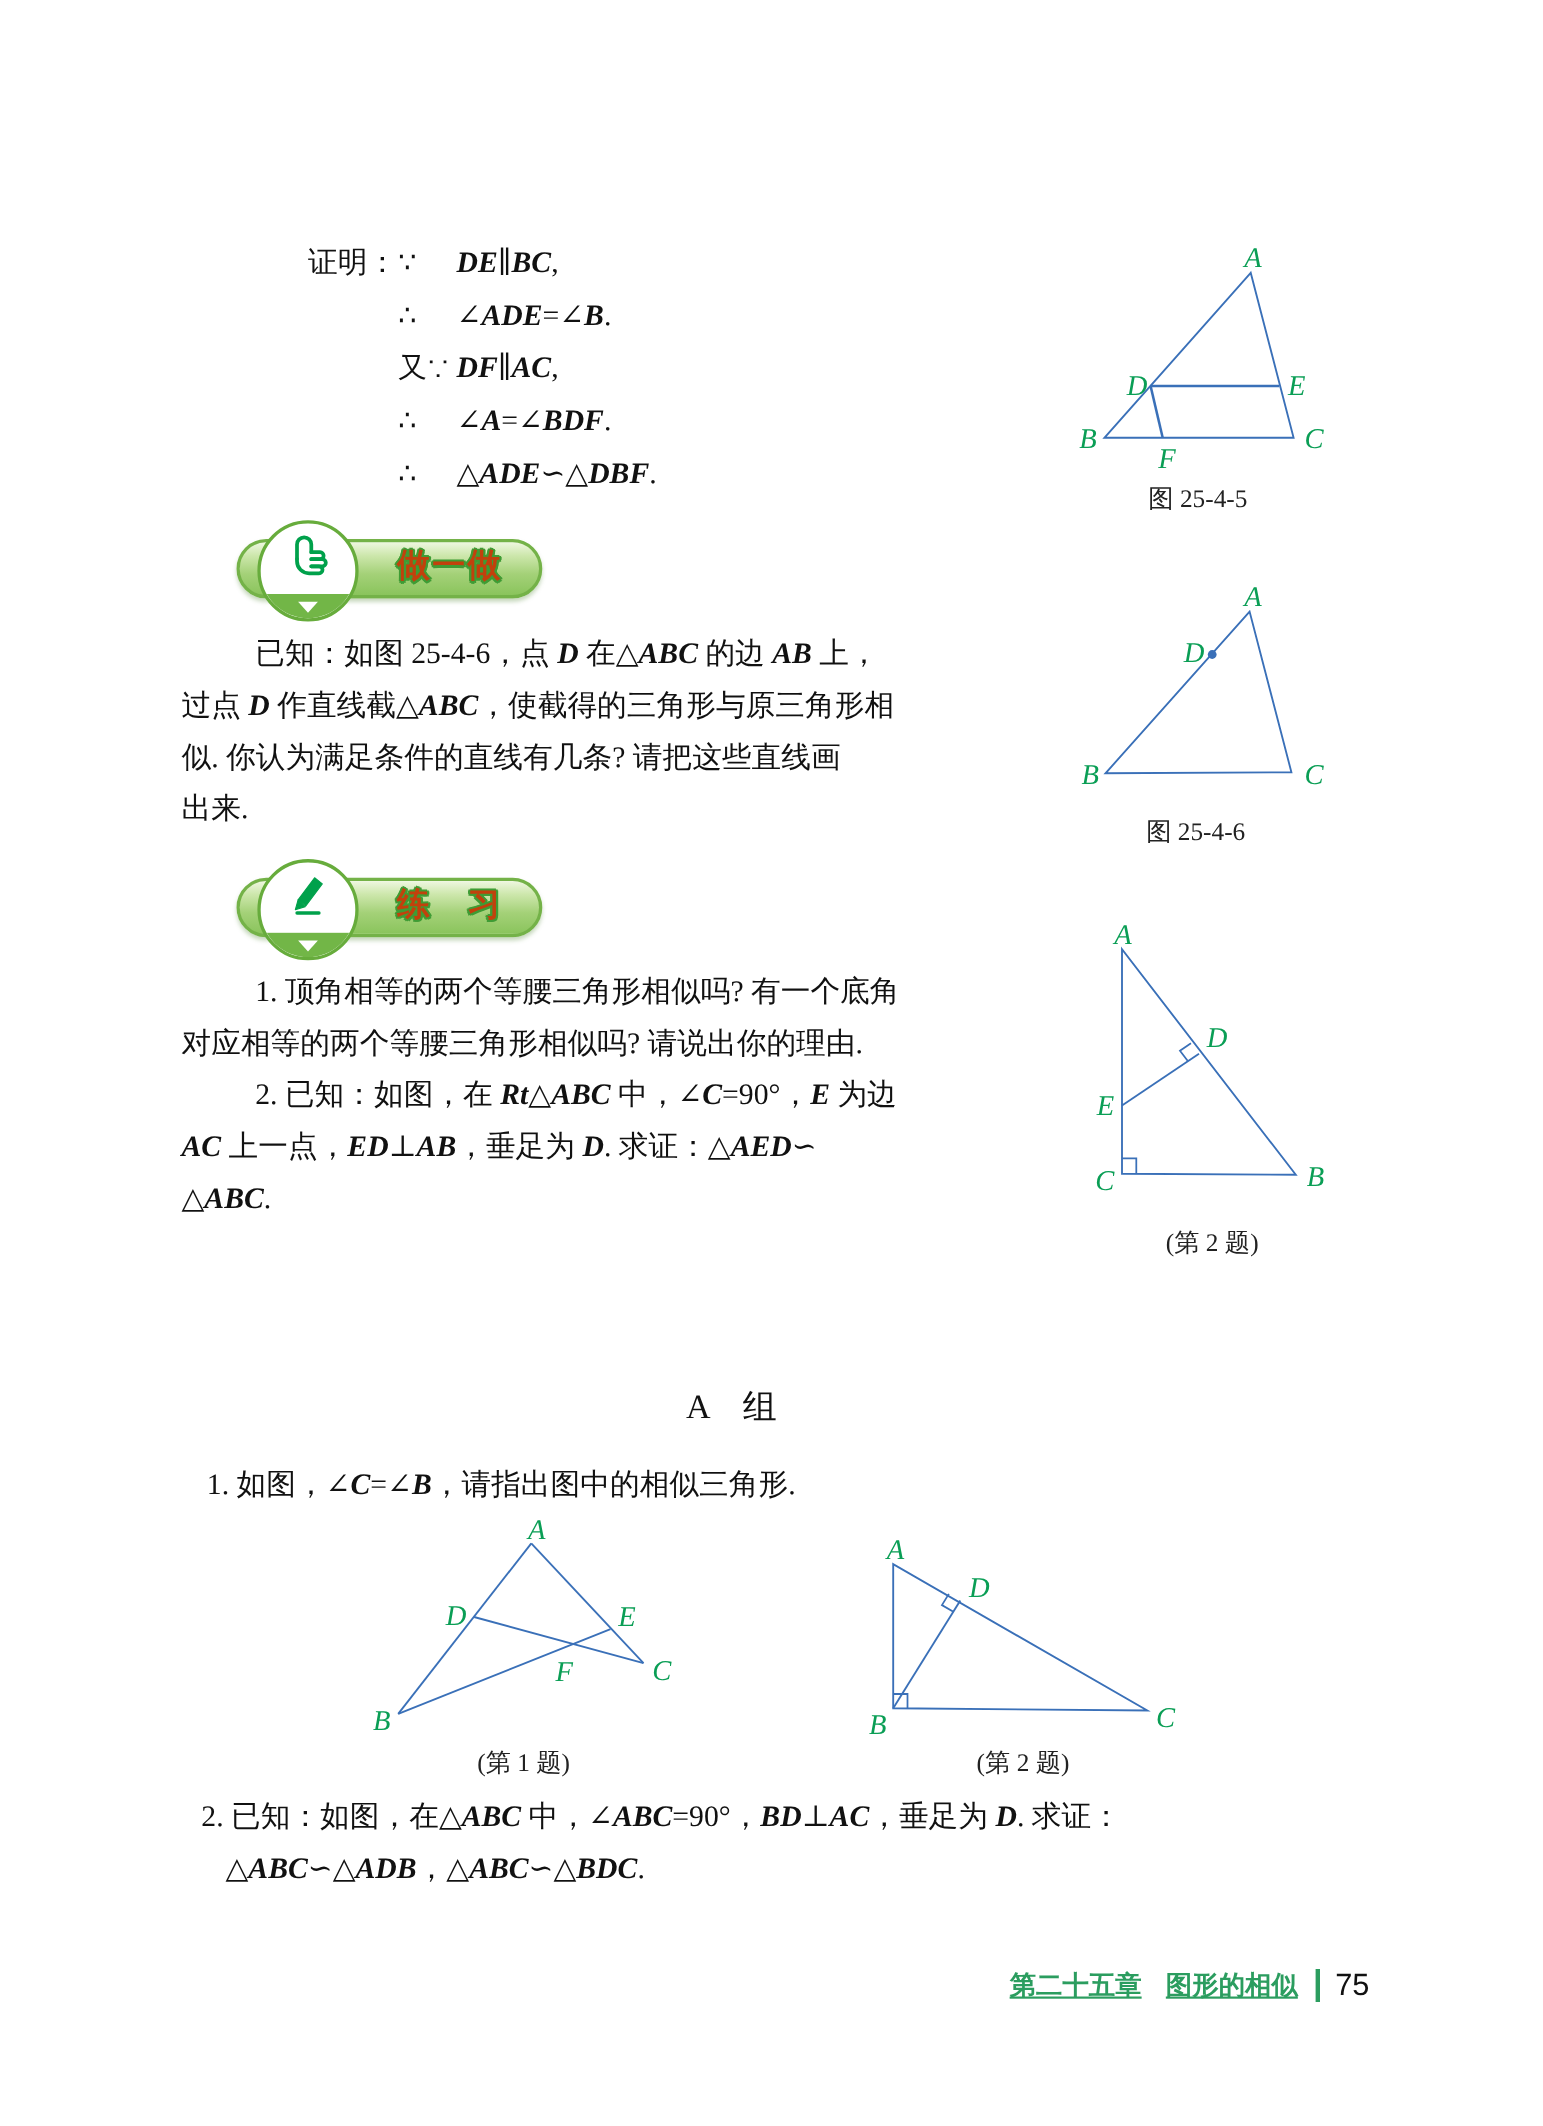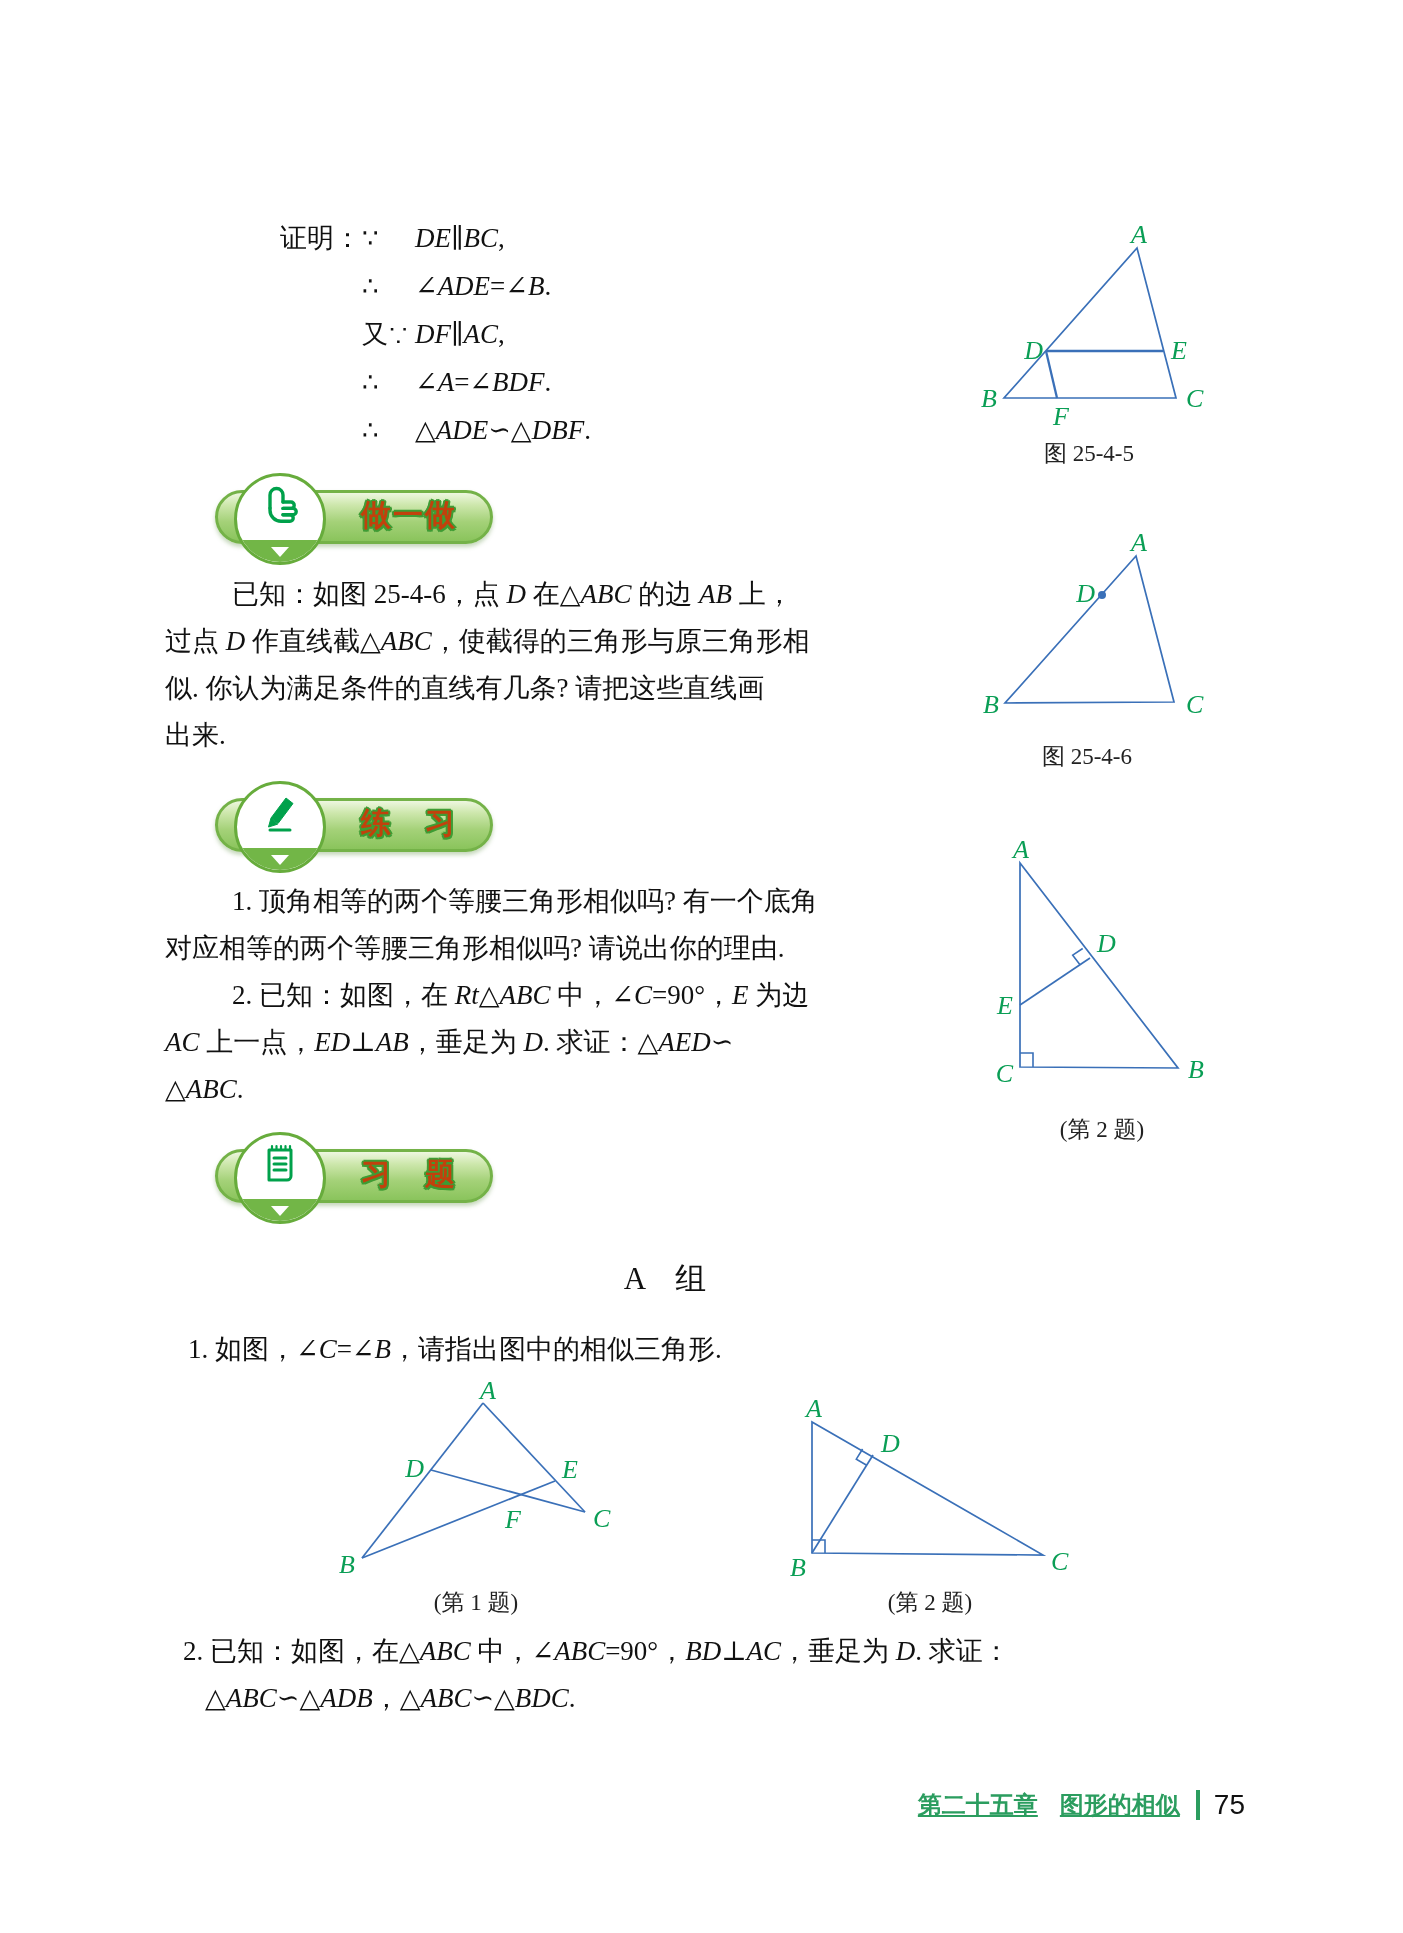--- a/index.html
+++ b/index.html
@@ -10,21 +10,21 @@
   .proof{position:absolute;left:280px;top:214px;}
   .proof-row{display:flex;height:48px;align-items:center;font-size:27px;white-space:nowrap;}
   .proof-prefix{display:inline-block;width:82px;}
   .proof-sym{display:inline-block;min-width:53px;font-size:26px;}
 
   
   .para{position:absolute;}
   .textline{font-size:27px;line-height:47px;white-space:nowrap;}
   .textline.indent{text-indent:67px;}
   .textline.indent22{text-indent:22px;}
-  i{font-style:italic;}
+  i{font-style:italic;font-weight:bold;}
 
   
   .badge{position:absolute;width:300px;height:100px;}
   .badge-pill{position:absolute;left:2px;top:17px;width:272px;height:48px;
     border:3px solid #74b248;border-radius:29px;
     background:linear-gradient(180deg,#eef7e0 0%,#cde7ac 25%,#a4d178 60%,#8ac45c 100%);
     box-shadow:0 3px 4px rgba(90,140,60,.35);}
   .badge-label{position:absolute;left:112px;top:16px;width:168px;height:52px;text-align:center;
     line-height:52px;font-family:"Liberation Sans","DejaVu Sans",sans-serif;font-weight:bold;
     font-size:30px;color:#c2410c;letter-spacing:2px;
@@ -167,35 +167,20 @@
     <path class="mark" d="M1020 1053 L1033 1053 L1033 1067"></path>
     <path class="mark" d="M1082.7 948.5 L1072.7 955.2 L1080 964.7"></path>
     <text class="vlabel" x="1021" y="858" text-anchor="middle">A</text>
     <text class="vlabel" x="1097" y="952" text-anchor="start">D</text>
     <text class="vlabel" x="1013" y="1014" text-anchor="end">E</text>
     <text class="vlabel" x="1013" y="1082" text-anchor="end">C</text>
     <text class="vlabel" x="1188" y="1078" text-anchor="start">B</text>
     <text class="fig-caption" x="1102" y="1137" text-anchor="middle">(第 2 题)</text>
   </svg>
 
-  <div class="badge" style="left:213px;top:1132px">
-    <div class="badge-pill"></div>
-    <div class="badge-label">习　题</div>
-    <div class="badge-circle">
-      <svg class="badge-icon" width="46" height="46" viewBox="0 0 46 46">
-        <g fill="none" stroke="#00a14b" stroke-width="3" stroke-linecap="round" stroke-linejoin="round">
-          <path d="M12 10 h22 v26 a4 4 0 0 1 -4 4 H12 z"></path>
-          <path d="M17 18 h12 M17 24 h12 M17 30 h12"></path>
-          <path d="M15 10 v-4 M19.5 10 v-4 M24 10 v-4 M28.5 10 v-4 M33 10 v-4" stroke-width="2.2"></path>
-        </g>
-      </svg>
-      <div class="badge-cap"></div>
-      <div class="badge-tri"></div>
-    </div>
-  </div>
 
   <div class="heading-a">A　组</div>
 
   <div class="para" style="left:188px;top:1326px">
     <div class="textline mathify">1. 如图，∠<i>C</i>=∠<i>B</i>，请指出图中的相似三角形.</div>
   </div>
 
   <svg class="fig" style="left:280px;top:1378px" width="430" height="247" viewBox="280 1378 430 247">
     <path class="edge" d="M483 1403 L362 1558"></path>
     <path class="edge" d="M483 1403 L585 1512"></path>

